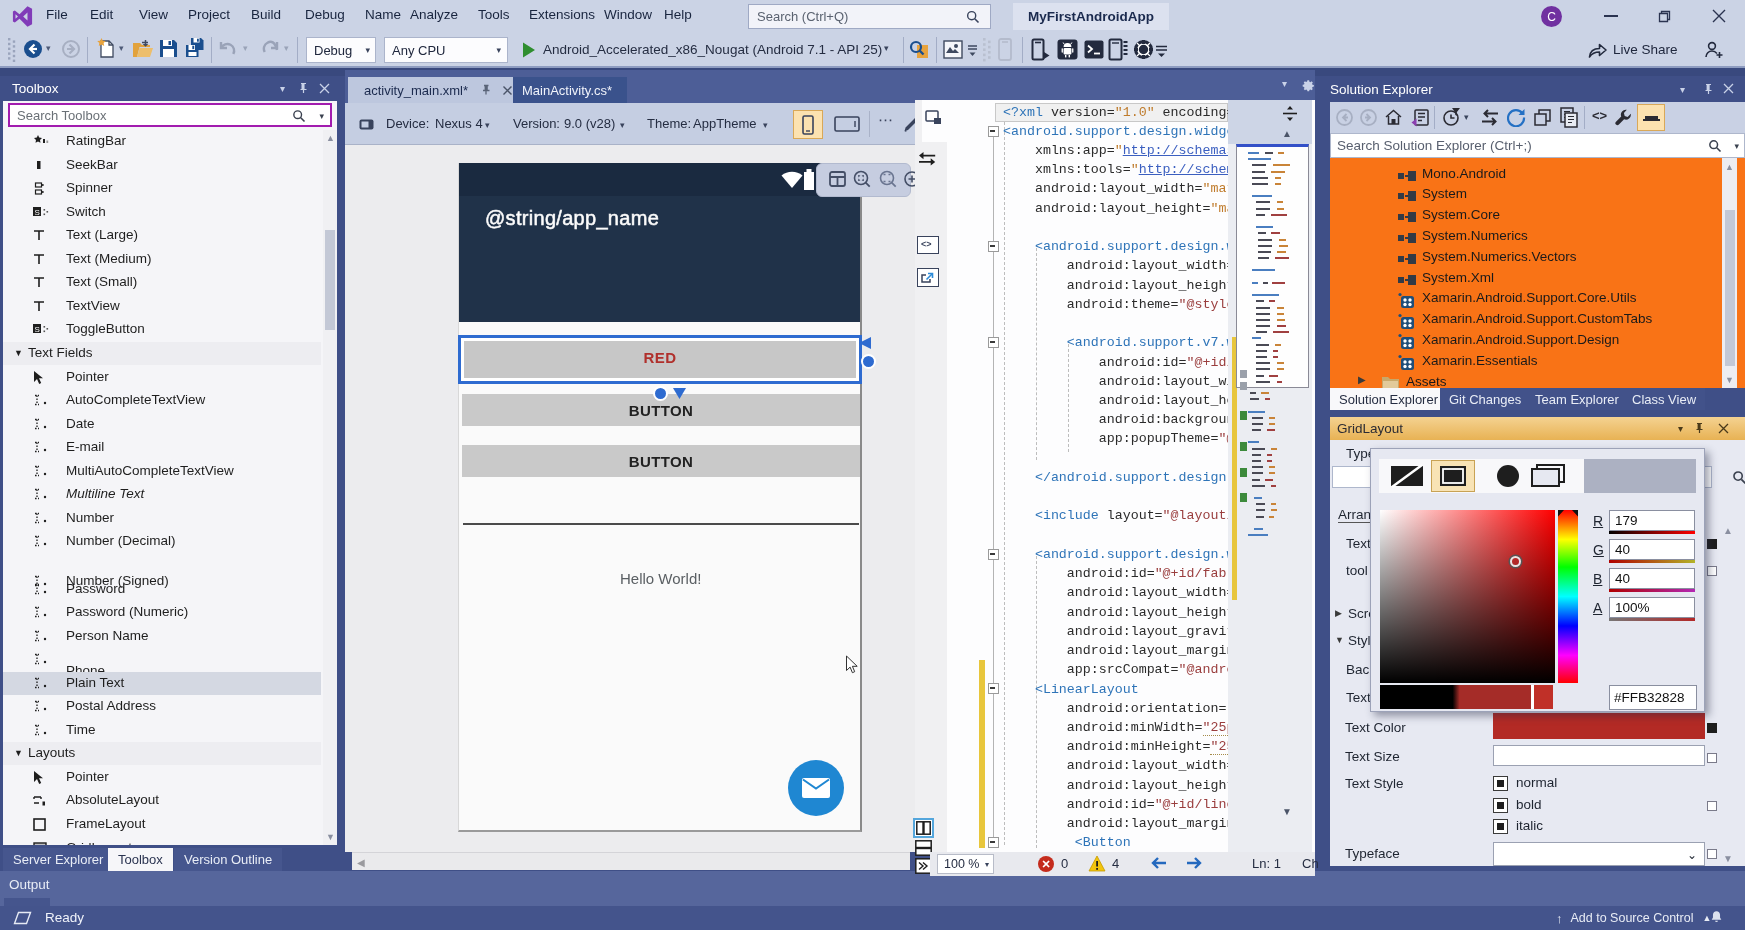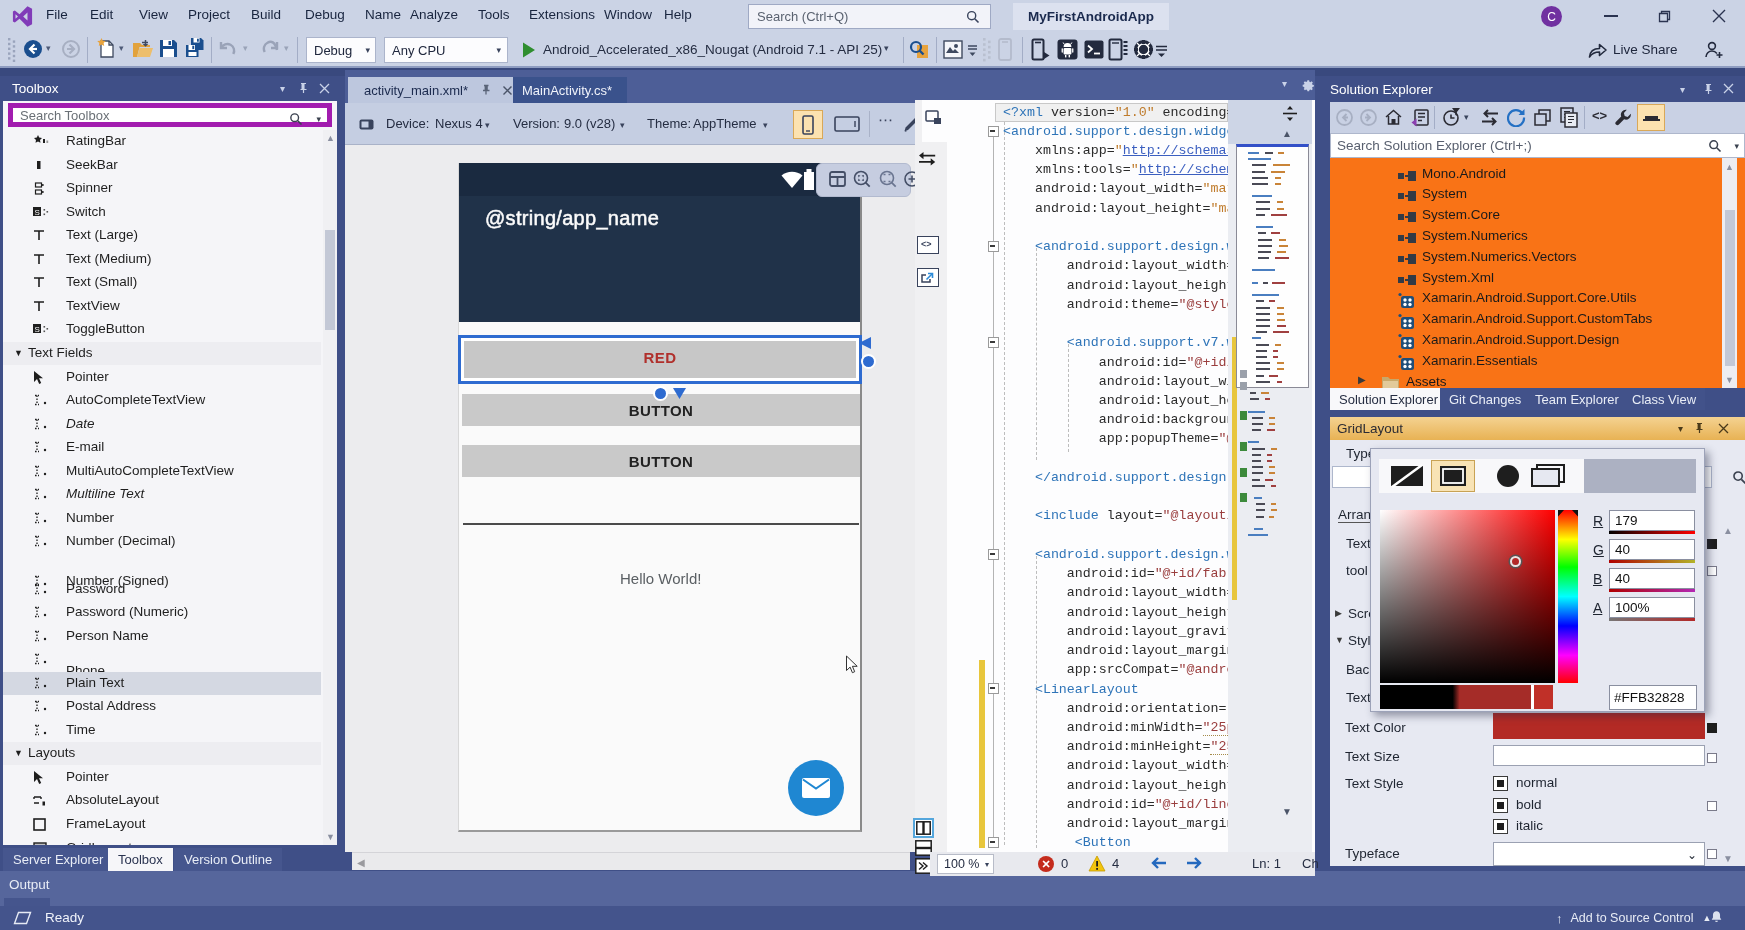--- a/index.html
+++ b/index.html
@@ -210,21 +210,21 @@
   <span style="position:absolute;right:52px;color:#C9D2E8;font-size:10px">▾</span>
   <svg class="a" style="right:28px;top:7px" width="12" height="12" viewBox="0 0 12 12">
       <path fill="none" stroke="#C9D2E8" stroke-width="1.2" d="M4 1.5h5M6.5 1.5v6M3.5 7.5h6M6.5 8v3"></path>
       <path fill="#C9D2E8" d="M4.5 2h3v5h-3z"></path>
     </svg>
   <svg class="a" style="right:7px;top:8px" width="11" height="11" viewBox="0 0 11 11">
       <path stroke="#C9D2E8" stroke-width="1.3" d="m1 1 9 9M10 1 1 10"></path>
     </svg>
 </div>
 <div class="a" id="toolboxbody" style="left:3px;top:101px;width:334px;height:744px;background:#F5F5F8">
-  <div class="a flex" style="left:5px;top:2px;width:324px;height:24px;background:#FFF;border:5px solid #a21caf;color:#6A7076;font-size:13px;padding-left:7px">Search Toolbox
+  <div class="a flex" style="left:5px;top:2px;width:324px;height:24px;background:#FFF;border:2px solid #a21caf;color:#6A7076;font-size:13px;padding-left:7px">Search Toolbox
     <svg class="a" style="right:24px;top:4px" width="14" height="14" viewBox="0 0 16 16">
         <circle cx="6.5" cy="6.5" r="4.4" fill="none" stroke="#3A414F" stroke-width="1.6"></circle>
         <path d="m10 10 4.3 4.3" stroke="#3A414F" stroke-width="1.8"></path>
       </svg>
     <span style="position:absolute;right:6px;top:6px;color:#3A414F;font-size:9px">▾</span>
   </div>
   <div class="a" id="tblist" style="left:0;top:29px;width:318px;height:715px;overflow:hidden;font-size:13.5px;color:#1E1E1E">
       <div class="a" style="left:0;top:0.0px;width:318px;height:23px;">
         <span class="a" style="left:30px;top:5px">
           <svg width="16" height="12" viewBox="0 0 16 12">
@@ -324,21 +324,21 @@
       </div>
 <div class="a" style="left:0;top:259.1px;width:318px;height:23px;">
         <span class="a" style="left:30px;top:5px">
           <svg width="17" height="12" viewBox="0 0 17 12">
             <path d="M2 1.5h4M4 1.5v9M2 10.5h4" stroke="#1E1E1E" stroke-width="1.3" fill="none" stroke-dasharray="1.6,1.4"></path>
             <circle cx="12" cy="9" r="1.2" fill="#1E1E1E"></circle>
           </svg>
         </span>
         <span class="a" style="left:63px;top:3px">AutoCompleteTextView</span>
       </div>
-<div class="a" style="left:0;top:282.6px;width:318px;height:23px;font-style:italic;">
+<div class="a" style="left:0;top:282.6px;width:318px;height:23px;">
         <span class="a" style="left:30px;top:5px">
           <svg width="17" height="12" viewBox="0 0 17 12">
             <path d="M2 1.5h4M4 1.5v9M2 10.5h4" stroke="#1E1E1E" stroke-width="1.3" fill="none" stroke-dasharray="1.6,1.4"></path>
             <circle cx="12" cy="9" r="1.2" fill="#1E1E1E"></circle>
           </svg>
         </span>
         <span class="a" style="left:63px;top:3px">Date</span>
       </div>
 <div class="a" style="left:0;top:306.2px;width:318px;height:23px;">
         <span class="a" style="left:30px;top:5px">

